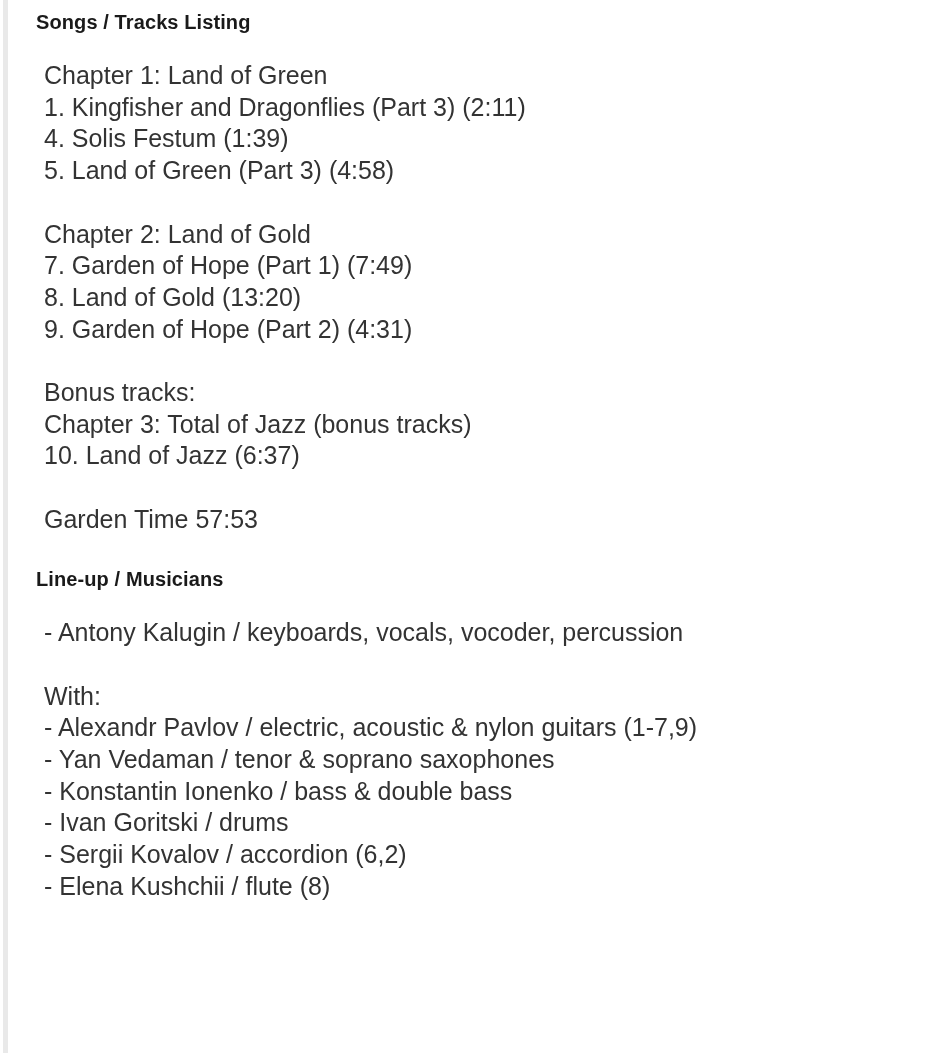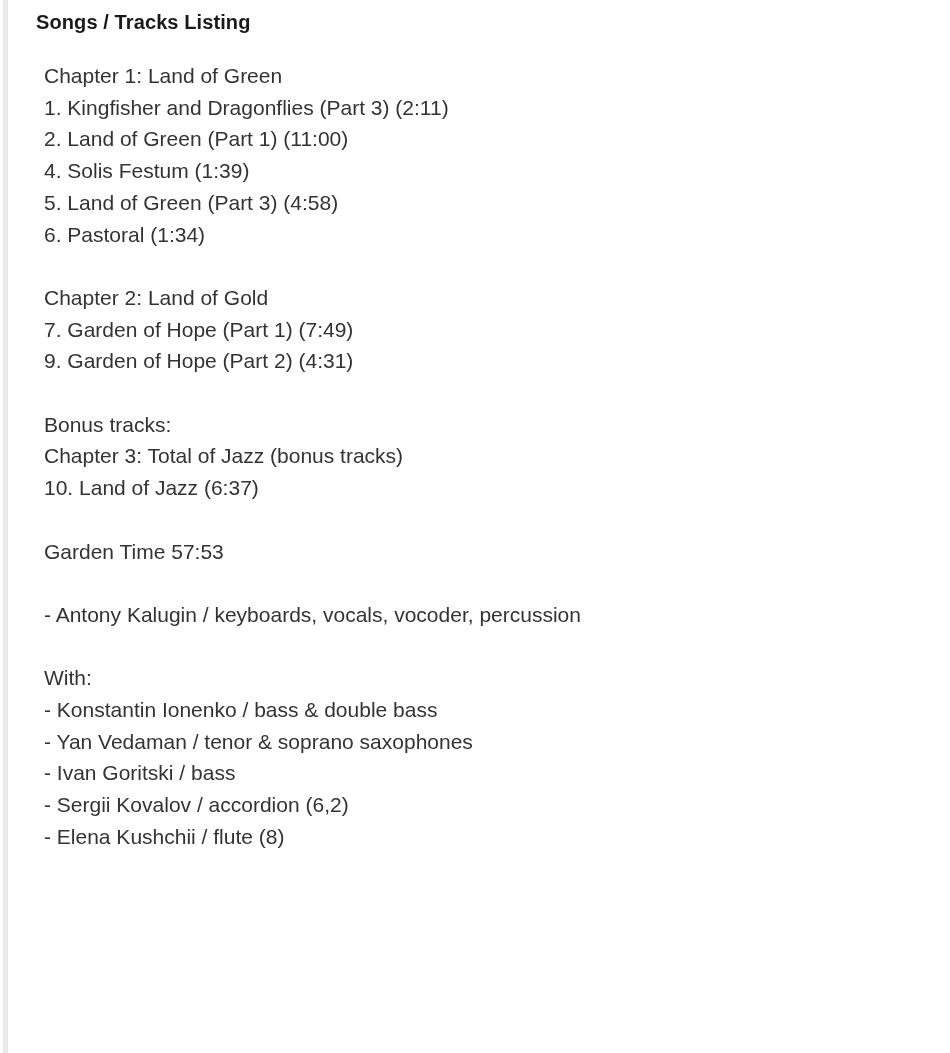--- a/index.html
+++ b/index.html
@@ -40,68 +40,69 @@
     letter-spacing: 0.1px;
   }
   .section-heading.first {
     margin-top: 2px;
   }
   .block {
     margin: 0 0 31.7px 0;
     padding-left: 8px;
   }
   .line {
-    font-size: 21px;
+    font-size: 25px;
     line-height: 31.7px;
     color: #333333;
     white-space: nowrap;
   }
 </style>
 </head>
 <body>
 
 <div class="page">
   <div class="left-bar"></div>
   <div class="content">
 
     <div class="section-heading first">Songs / Tracks Listing</div>
 
     <div id="tracks-blocks">
         <div class="block">
           <div class="line">Chapter 1: Land of Green</div>
           <div class="line">1. Kingfisher and Dragonflies (Part 3) (2:11)</div>
-          <div class="line">2. Land of Green (Part 1) (11:00)</div>
           <div class="line">4. Solis Festum (1:39)</div>
           <div class="line">5. Land of Green (Part 3) (4:58)</div>
-          <div class="line">6. Pastoral (1:34)</div>
         </div>
         <div class="block">
           <div class="line">Chapter 2: Land of Gold</div>
           <div class="line">7. Garden of Hope (Part 1) (7:49)</div>
+          <div class="line">8. Land of Gold (13:20)</div>
           <div class="line">9. Garden of Hope (Part 2) (4:31)</div>
         </div>
         <div class="block">
           <div class="line">Bonus tracks:</div>
           <div class="line">Chapter 3: Total of Jazz (bonus tracks)</div>
           <div class="line">10. Land of Jazz (6:37)</div>
         </div>
         <div class="block">
           <div class="line">Garden Time 57:53</div>
         </div>
       </div>
 
+    <div class="section-heading">Line-up / Musicians</div>
 
     <div id="lineup-blocks">
         <div class="block">
           <div class="line">- Antony Kalugin / keyboards, vocals, vocoder, percussion</div>
         </div>
         <div class="block">
           <div class="line">With:</div>
+          <div class="line">- Alexandr Pavlov / electric, acoustic &amp; nylon guitars (1-7,9)</div>
+          <div class="line">- Yan Vedaman / tenor &amp; soprano saxophones</div>
           <div class="line">- Konstantin Ionenko / bass &amp; double bass</div>
-          <div class="line">- Yan Vedaman / tenor &amp; soprano saxophones</div>
-          <div class="line">- Ivan Goritski / bass</div>
+          <div class="line">- Ivan Goritski / drums</div>
           <div class="line">- Sergii Kovalov / accordion (6,2)</div>
           <div class="line">- Elena Kushchii / flute (8)</div>
         </div>
       </div>
 
   </div>
 </div>
 
 </body></html>

